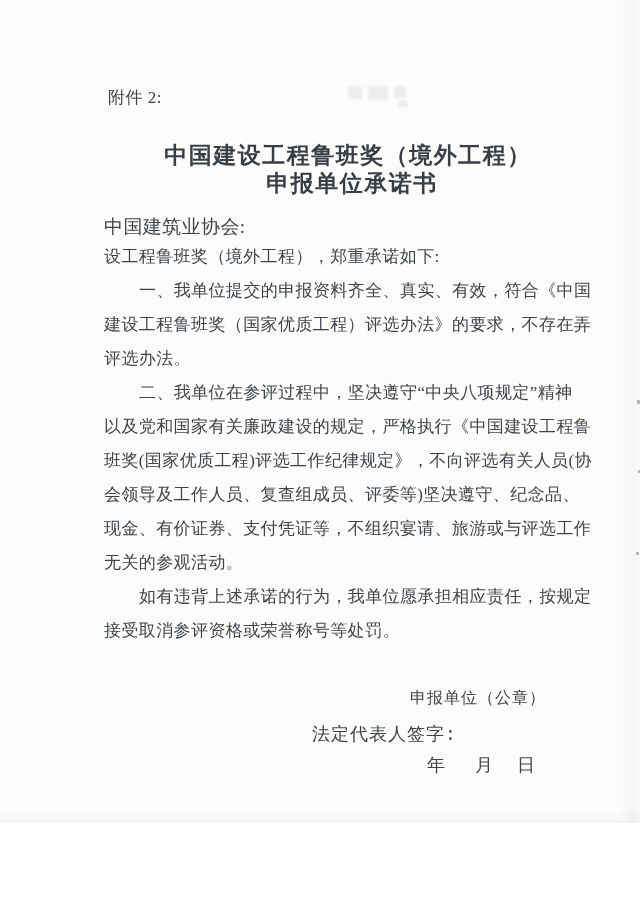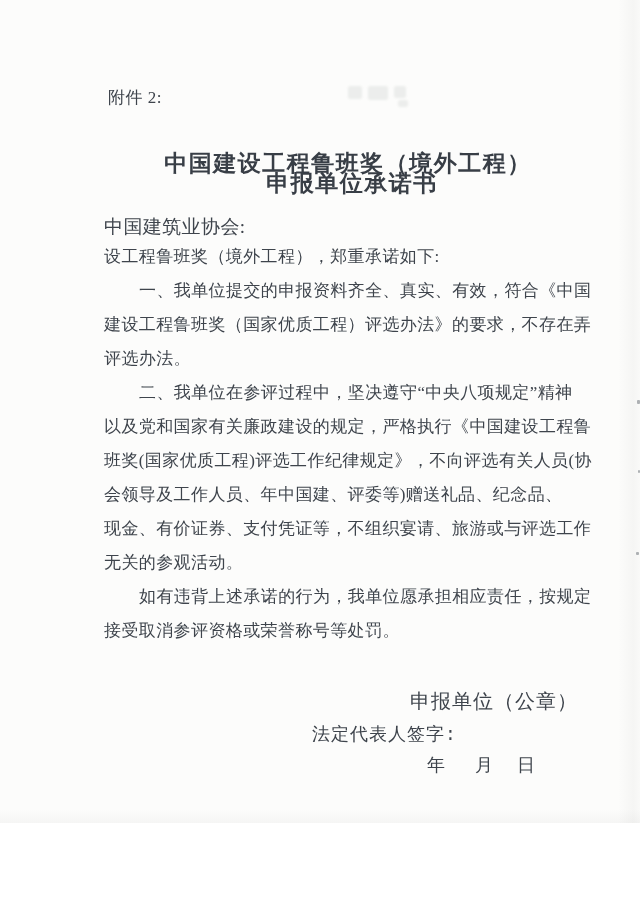--- a/index.html
+++ b/index.html
@@ -60,21 +60,21 @@
   }
   .attachment-label {
     position: absolute;
     top: 86px;
     left: 4px;
     font-size: 17px;
     letter-spacing: 0.5px;
   }
   .title-line1 {
     position: absolute;
-    top: 148px;
+    top: 140px;
     left: 0;
     width: 488px;
     text-align: center;
     font-size: 23px;
     font-weight: bold;
     letter-spacing: 1.5px;
     color: #383e46;
     margin: 0;
   }
   .title-line2 {
@@ -114,21 +114,21 @@
   }
   .blank-gap {
     display: inline-block;
     width: 82px;
     height: 1px;
   }
   .sig-seal {
     position: absolute;
     top: 688px;
     left: 306px;
-    font-size: 20px;
+    font-size: 16px;
     letter-spacing: 1px;
   }
   .sig-rep {
     position: absolute;
     top: 722px;
     left: 208px;
     font-size: 18px;
     letter-spacing: 1px;
     font-family: Liberation Mono, monospace;
   }
@@ -183,21 +183,21 @@
     <div class="body-text">
 
 
       <div class="line">设工程鲁班奖（境外工程），郑重承诺如下:</div>
       <div class="line indent">一、我单位提交的申报资料齐全、真实、有效，符合《中国</div>
       <div class="line">建设工程鲁班奖（国家优质工程）评选办法》的要求，不存在弄</div>
       <div class="line">评选办法。</div>
       <div class="line indent">二、我单位在参评过程中，坚决遵守“中央八项规定”精神</div>
       <div class="line">以及党和国家有关廉政建设的规定，严格执行《中国建设工程鲁</div>
       <div class="line">班奖(国家优质工程)评选工作纪律规定》，不向评选有关人员(协</div>
-      <div class="line">会领导及工作人员、年中国建、评委等)赠送礼品、纪念品、</div>
+      <div class="line">会领导及工作人员、复查组成员、评委等)坚决遵守、纪念品、</div>
       <div class="line">现金、有价证券、支付凭证等，不组织宴请、旅游或与评选工作</div>
       <div class="line">无关的参观活动。</div>
       <div class="line indent">如有违背上述承诺的行为，我单位愿承担相应责任，按规定</div>
       <div class="line">接受取消参评资格或荣誉称号等处罚。</div>
 
     </div>
 
     <div class="sig-seal">申报单位（公章）</div>
 
     <div class="sig-rep">法定代表人签字:</div>

